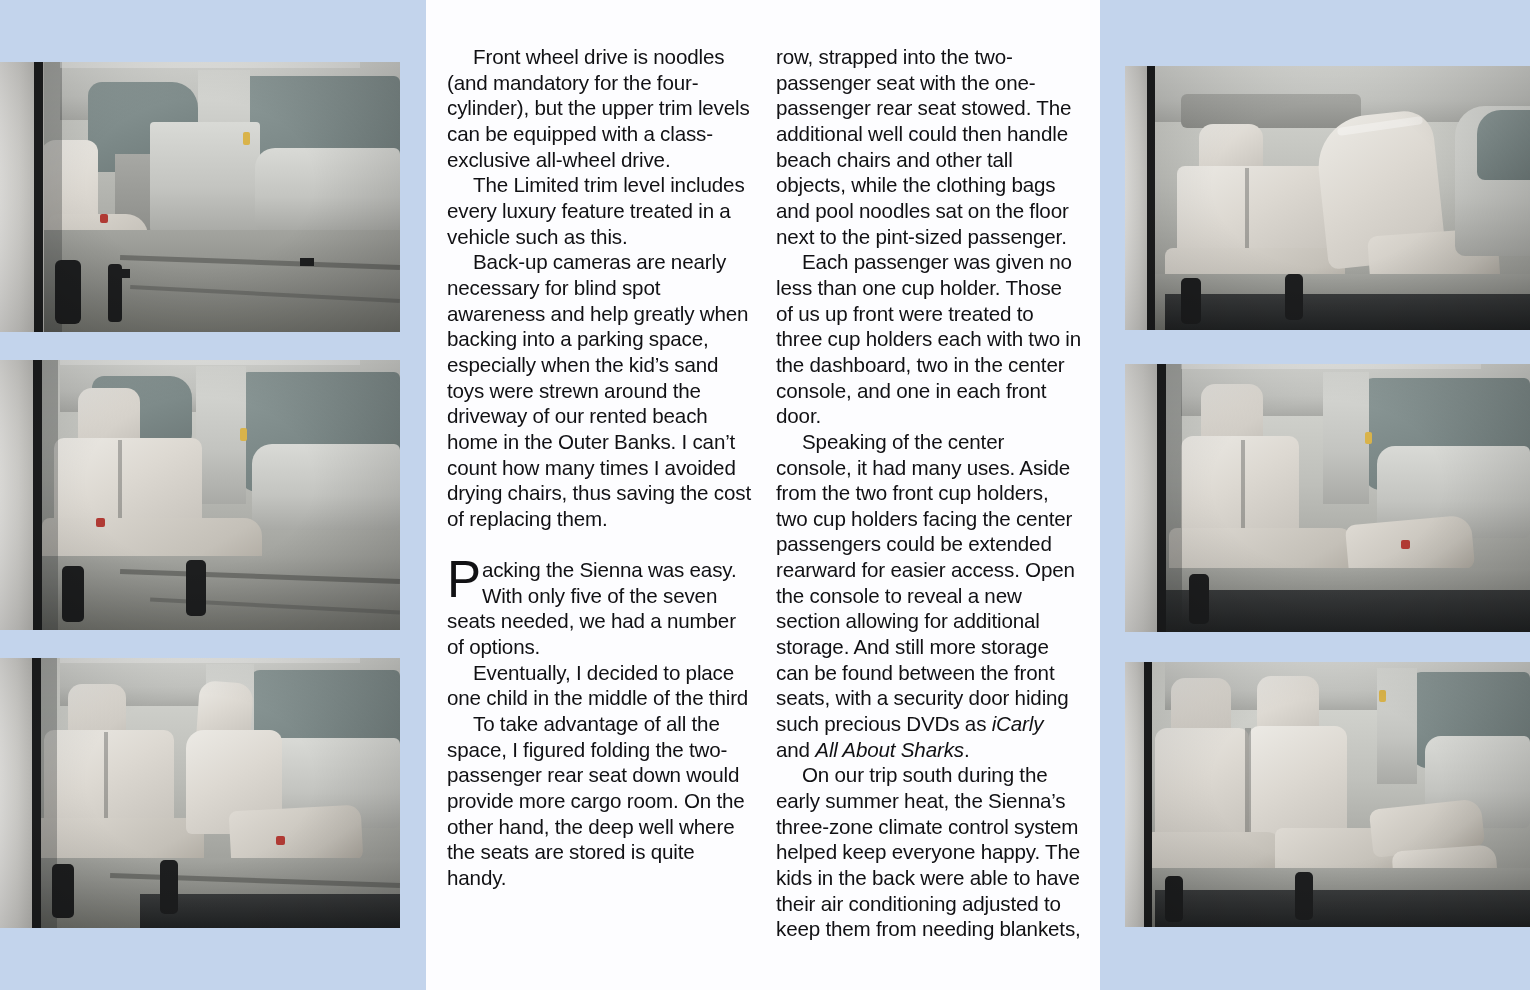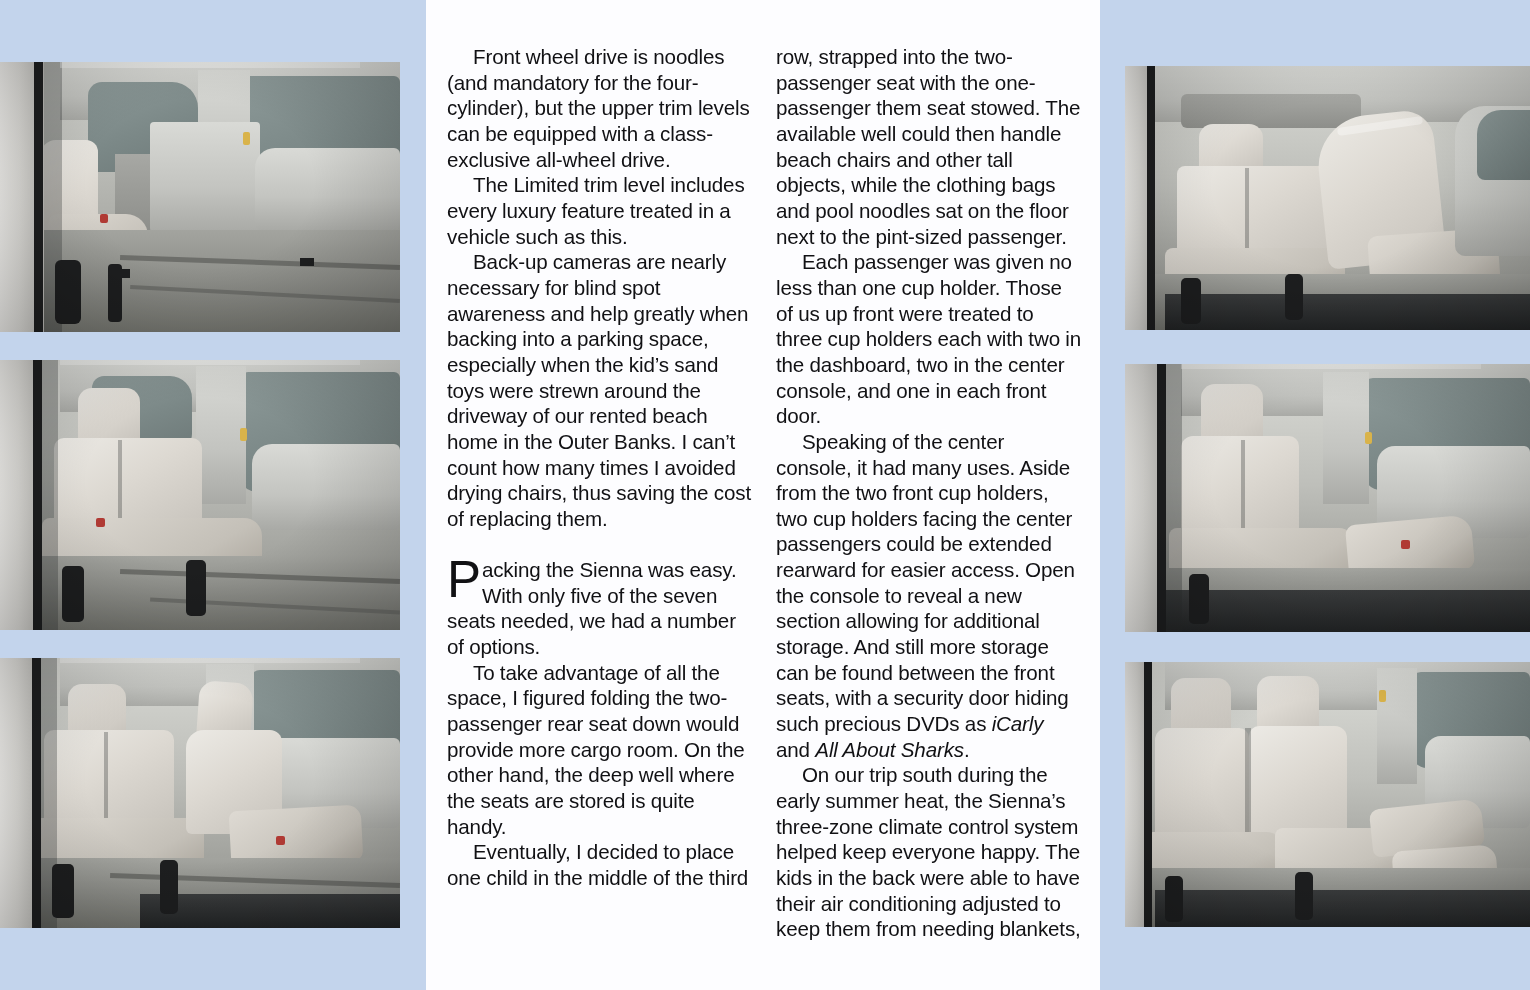--- a/index.html
+++ b/index.html
@@ -308,26 +308,26 @@
   </div>
 
   <div class="text-panel">
     <div class="columns">
 
       <div class="col">
         <p class="indent">Front wheel drive is noodles (and mandatory for the four-cylinder), but the upper trim levels can be equipped with a class-exclusive all-wheel drive.</p>
         <p class="indent">The Limited trim level includes every luxury feature treated in a vehicle such as this.</p>
         <p class="indent">Back-up cameras are nearly necessary for blind spot awareness and help greatly when backing into a parking space, especially when the kid’s sand toys were strewn around the driveway of our rented beach home in the Outer Banks. I can’t count how many times I avoided drying chairs, thus saving the cost of replacing them.</p>
         <p class="gap-before dropcap-para"><span class="dropcap">P</span><span>acking the Sienna was easy. With only five of the seven seats needed, we had a number of options.</span></p>
+        <p class="indent">Eventually, I decided to place one child in the middle of the third</p>
         <p class="indent">To take advantage of all the space, I figured folding the two-passenger rear seat down would provide more cargo room. On the other hand, the deep well where the seats are stored is quite handy.</p>
-        <p class="indent">Eventually, I decided to place one child in the middle of the third</p>
       </div>
 
       <div class="col">
-        <p>row, strapped into the two-passenger seat with the one-passenger them seat stowed. The available well could then handle beach chairs and other tall objects, while the clothing bags and pool noodles sat on the floor next to the pint-sized passenger.</p>
+        <p>row, strapped into the two-passenger seat with the one-passenger rear seat stowed. The additional well could then handle beach chairs and other tall objects, while the clothing bags and pool noodles sat on the floor next to the pint-sized passenger.</p>
         <p class="indent">Each passenger was given no less than one cup holder. Those of us up front were treated to three cup holders each with two in the dashboard, two in the center console, and one in each front door.</p>
         <p class="indent"><span>Speaking of the center console, it had many uses. Aside from the two front cup holders, two cup holders facing the center passengers could be extended rearward for easier access. Open the console to reveal a new section allowing for additional storage. And still more storage can be found between the front seats, with a security door hiding such precious DVDs as </span><i>iCarly</i><span> and </span><i>All About Sharks</i><span>.</span></p>
         <p class="indent">On our trip south during the early summer heat, the Sienna’s three-zone climate control system helped keep everyone happy. The kids in the back were able to have their air conditioning adjusted to keep them from needing blankets,</p>
       </div>
 
     </div>
   </div>
 
 </div>
 

